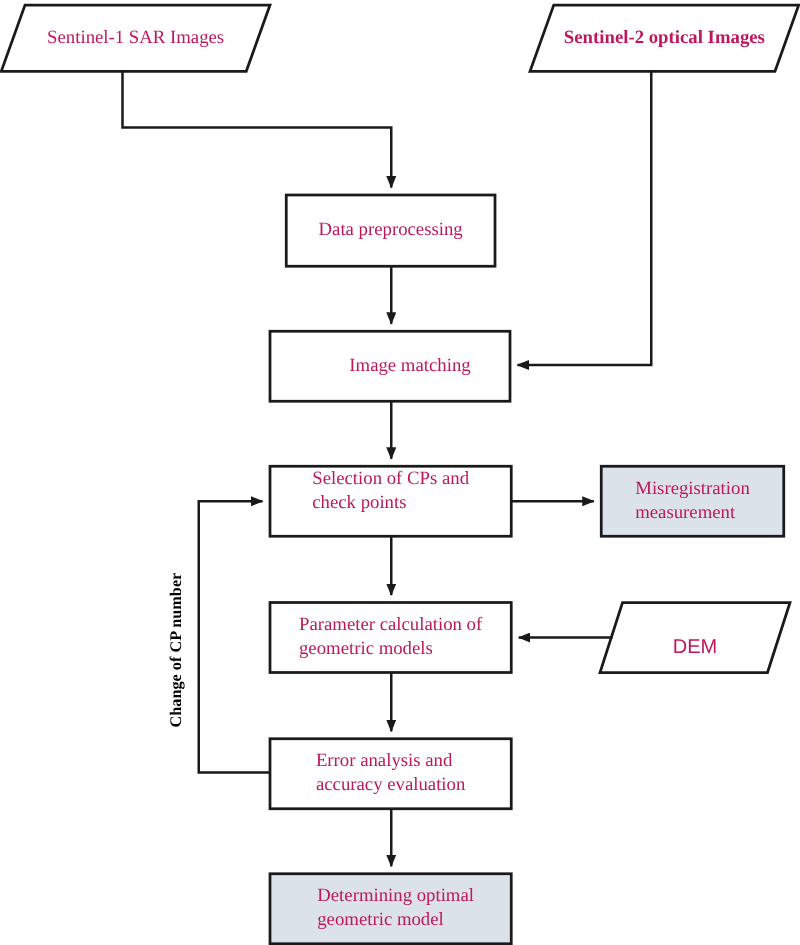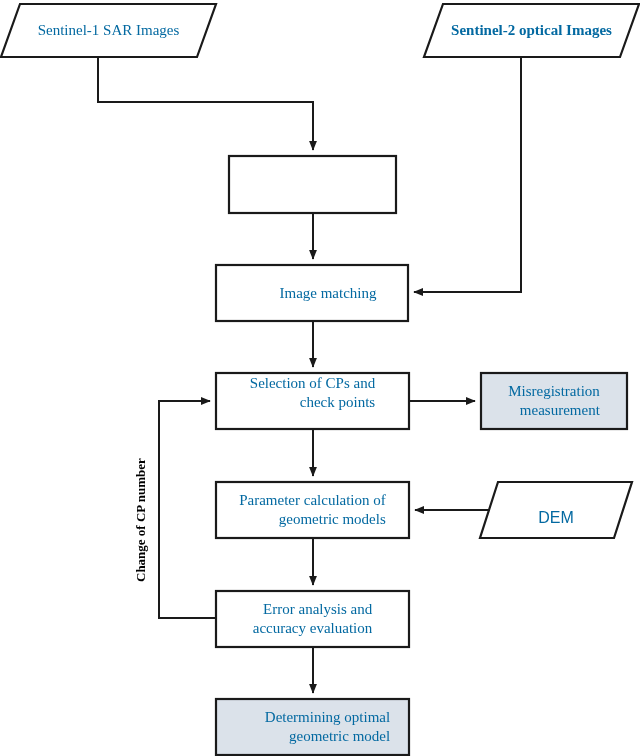--- a/index.html
+++ b/index.html
@@ -20,24 +20,24 @@
     left: 0;
     top: 0;
     width: 640px;
     height: 756px;
   }
   .node-label {
     position: absolute;
     display: flex;
     align-items: center;
     justify-content: center;
-    text-align: right;
+    text-align: left;
     font-family: "Liberation Serif", "DejaVu Serif", serif;
     font-size: 15px;
-    color: #0369a1;
+    color: #be185d;
     line-height: 1.25;
     pointer-events: none;
     white-space: pre-line;
   }
   .node-label.sans {
     font-family: "Liberation Sans", "DejaVu Sans", sans-serif;
     font-size: 16px;
   }
   .rot-label {
     position: absolute;
@@ -100,35 +100,36 @@
 
     <path d="M216,618 L159,618 L159,401 L210,401" fill="none" stroke="#1a1a1a" stroke-width="2" marker-end="url(#arrow)"></path>
 
     <path d="M313,647 L313,693" fill="none" stroke="#1a1a1a" stroke-width="2" marker-end="url(#arrow)"></path>
   </svg>
 
   <div class="node-label" style="left:20px; top:4px; width:177px; height:53px;">Sentinel-1 SAR Images</div>
 
   <div class="node-label" style="left:443px; top:4px; width:177px; height:53px;font-weight:bold;">Sentinel-2 optical Images</div>
 
+  <div class="node-label" style="left:229px; top:156px; width:167px; height:57px;">Data preprocessing</div>
 
   <div class="node-label" style="left:216px; top:265px; width:224px; height:56px;">Image matching</div>
 
   <div class="node-label" style="left:216px; top:373px; width:193px; height:40px;">Selection of CPs and
 check points</div>
 
   <div class="node-label" style="left:481px; top:373px; width:146px; height:56px;">Misregistration
 measurement</div>
 
   <div class="node-label" style="left:216px; top:482px; width:193px; height:56px;">Parameter calculation of
 geometric models</div>
 
   <div class="node-label sans" style="left:498px; top:482px; width:116px; height:72px;">DEM</div>
 
   <div class="node-label" style="left:216px; top:591px; width:193px; height:56px;">Error analysis and
 accuracy evaluation</div>
 
-  <div class="node-label" style="left:231px; top:699px; width:193px; height:56px;border-radius:15px;">Determining optimal
+  <div class="node-label" style="left:220px; top:699px; width:193px; height:56px;border-radius:15px;">Determining optimal
 geometric model</div>
 
   <div class="rot-label" style="left:133px; top:582px;">Change of CP number</div>
 
 </div>
 
 </body></html>

